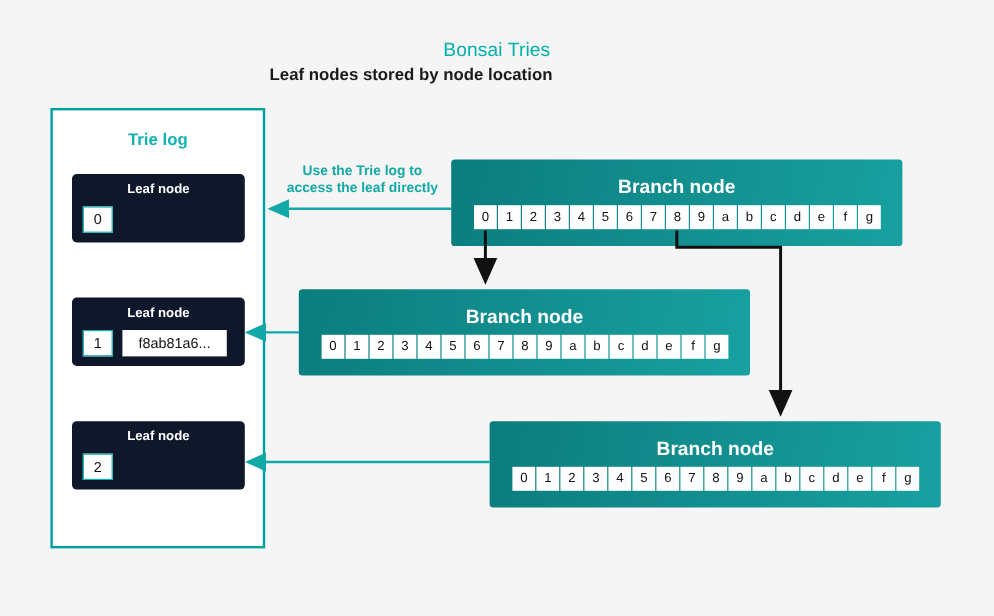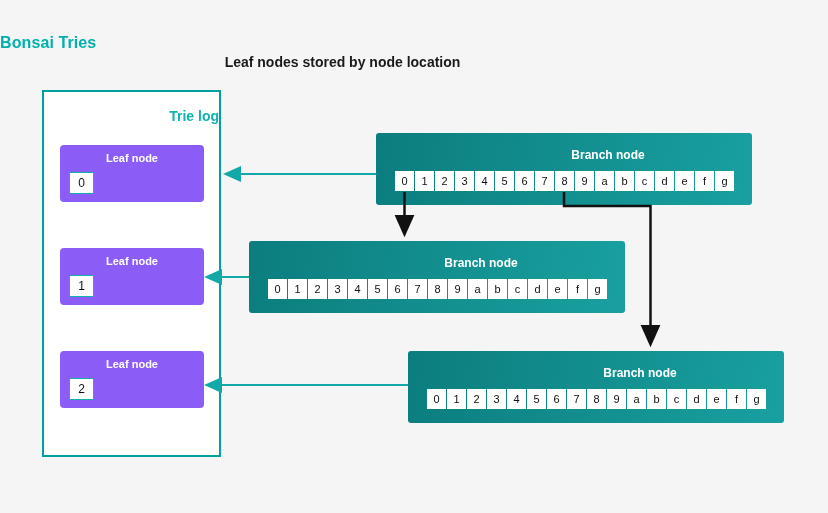--- a/index.html
+++ b/index.html
@@ -20,23 +20,24 @@
     position: absolute;
     inset: 0;
   }
 
   
   .main-title {
     position: absolute;
     left: 0;
     top: 34px;
     width: 828px;
+    text-align: center;
     color: #00b0ad;
     font-size: 16px;
-    font-weight: bold;
+    font-weight: normal;
     letter-spacing: 0.1px;
   }
   .sub-title {
     position: absolute;
     left: 0;
     top: 54px;
     width: 685px;
     text-align: center;
     color: #1a1a1a;
     font-size: 14px;
@@ -52,33 +53,33 @@
     height: 367px;
     background: #ffffff;
     border: 2px solid #00a0a0;
     box-sizing: border-box;
   }
   .trie-panel-title {
     position: absolute;
     left: 0;
     top: 16px;
     width: 100%;
-    text-align: right;
+    text-align: center;
     color: #12b2b2;
     font-size: 14px;
     font-weight: bold;
   }
 
   
   .leaf-card {
     position: absolute;
     left: 60px;
     width: 144px;
     height: 57px;
-    background: #8b5cf6;
+    background: #0f172a;
     border-radius: 4px;
   }
   .leaf-card.l0 { top: 145px; }
   .leaf-card.l1 { top: 248px; }
   .leaf-card.l2 { top: 351px; }
 
   .leaf-title {
     position: absolute;
     left: 0;
     top: 7px;
@@ -130,23 +131,22 @@
   .branch.b1 { left: 249px; top: 241px; width: 376px; height: 72px; }
   .branch.b2 { left: 408px; top: 351px; width: 376px; height: 72px; }
 
   .branch-title {
     position: absolute;
     left: 0;
     top: 15px;
     width: 100%;
     text-align: center;
     color: #ffffff;
-    font-size: 12px;
-    font-weight: bold;
-    margin-left: 44px;
+    font-size: 16px;
+    font-weight: bold;
   }
   .branch-cells {
     position: absolute;
     left: 19px;
     top: 38px;
     display: flex;
     gap: 1px;
   }
   .cell {
     width: 19px;
@@ -198,30 +198,35 @@
     <div class="leaf-title">Leaf node</div>
     <div class="leaf-row">
       <div class="leaf-index">0</div>
     </div>
   </div>
 
   <div class="leaf-card l1">
     <div class="leaf-title">Leaf node</div>
     <div class="leaf-row">
       <div class="leaf-index">1</div>
+      <div class="leaf-hash">f8ab81a6...</div>
     </div>
   </div>
 
   <div class="leaf-card l2">
     <div class="leaf-title">Leaf node</div>
     <div class="leaf-row">
       <div class="leaf-index">2</div>
     </div>
   </div>
 
+  <div class="annotation">
+    <span>Use the Trie log to</span><br>
+    <span>access the leaf directly</span>
+  </div>
 
   <div class="branch b0">
     <div class="branch-title">Branch node</div>
     <div class="branch-cells">
         <div class="cell">0</div>
         <div class="cell">1</div>
         <div class="cell">2</div>
         <div class="cell">3</div>
         <div class="cell">4</div>
         <div class="cell">5</div>

